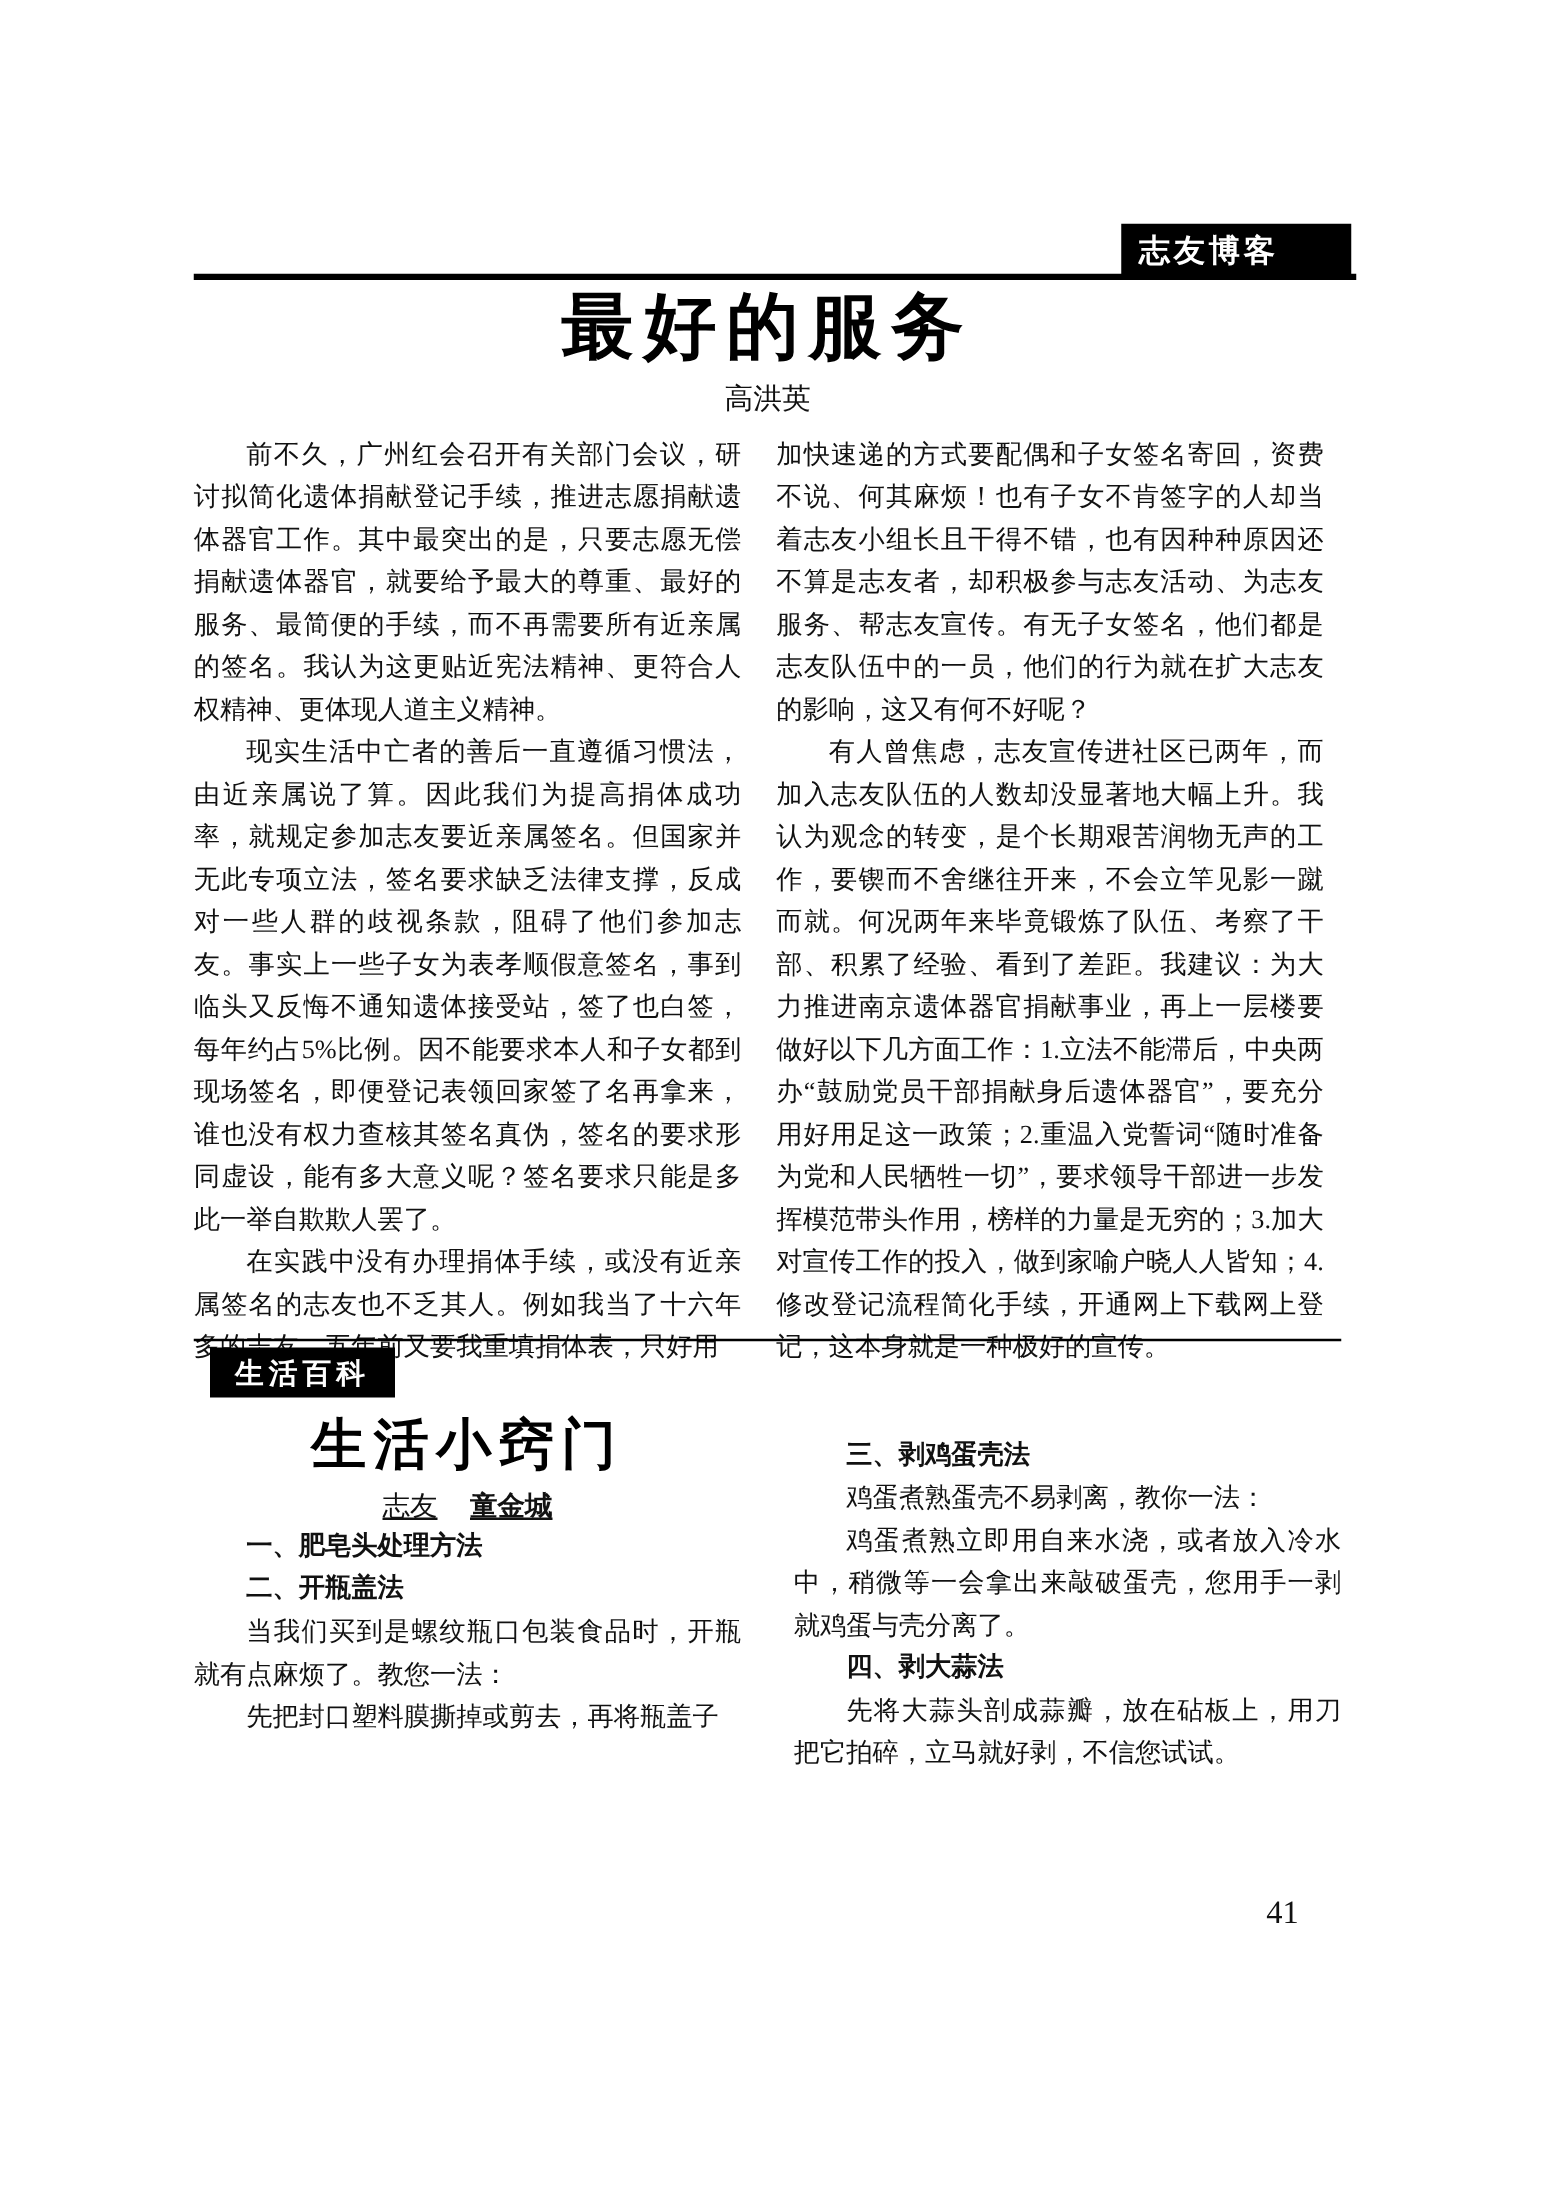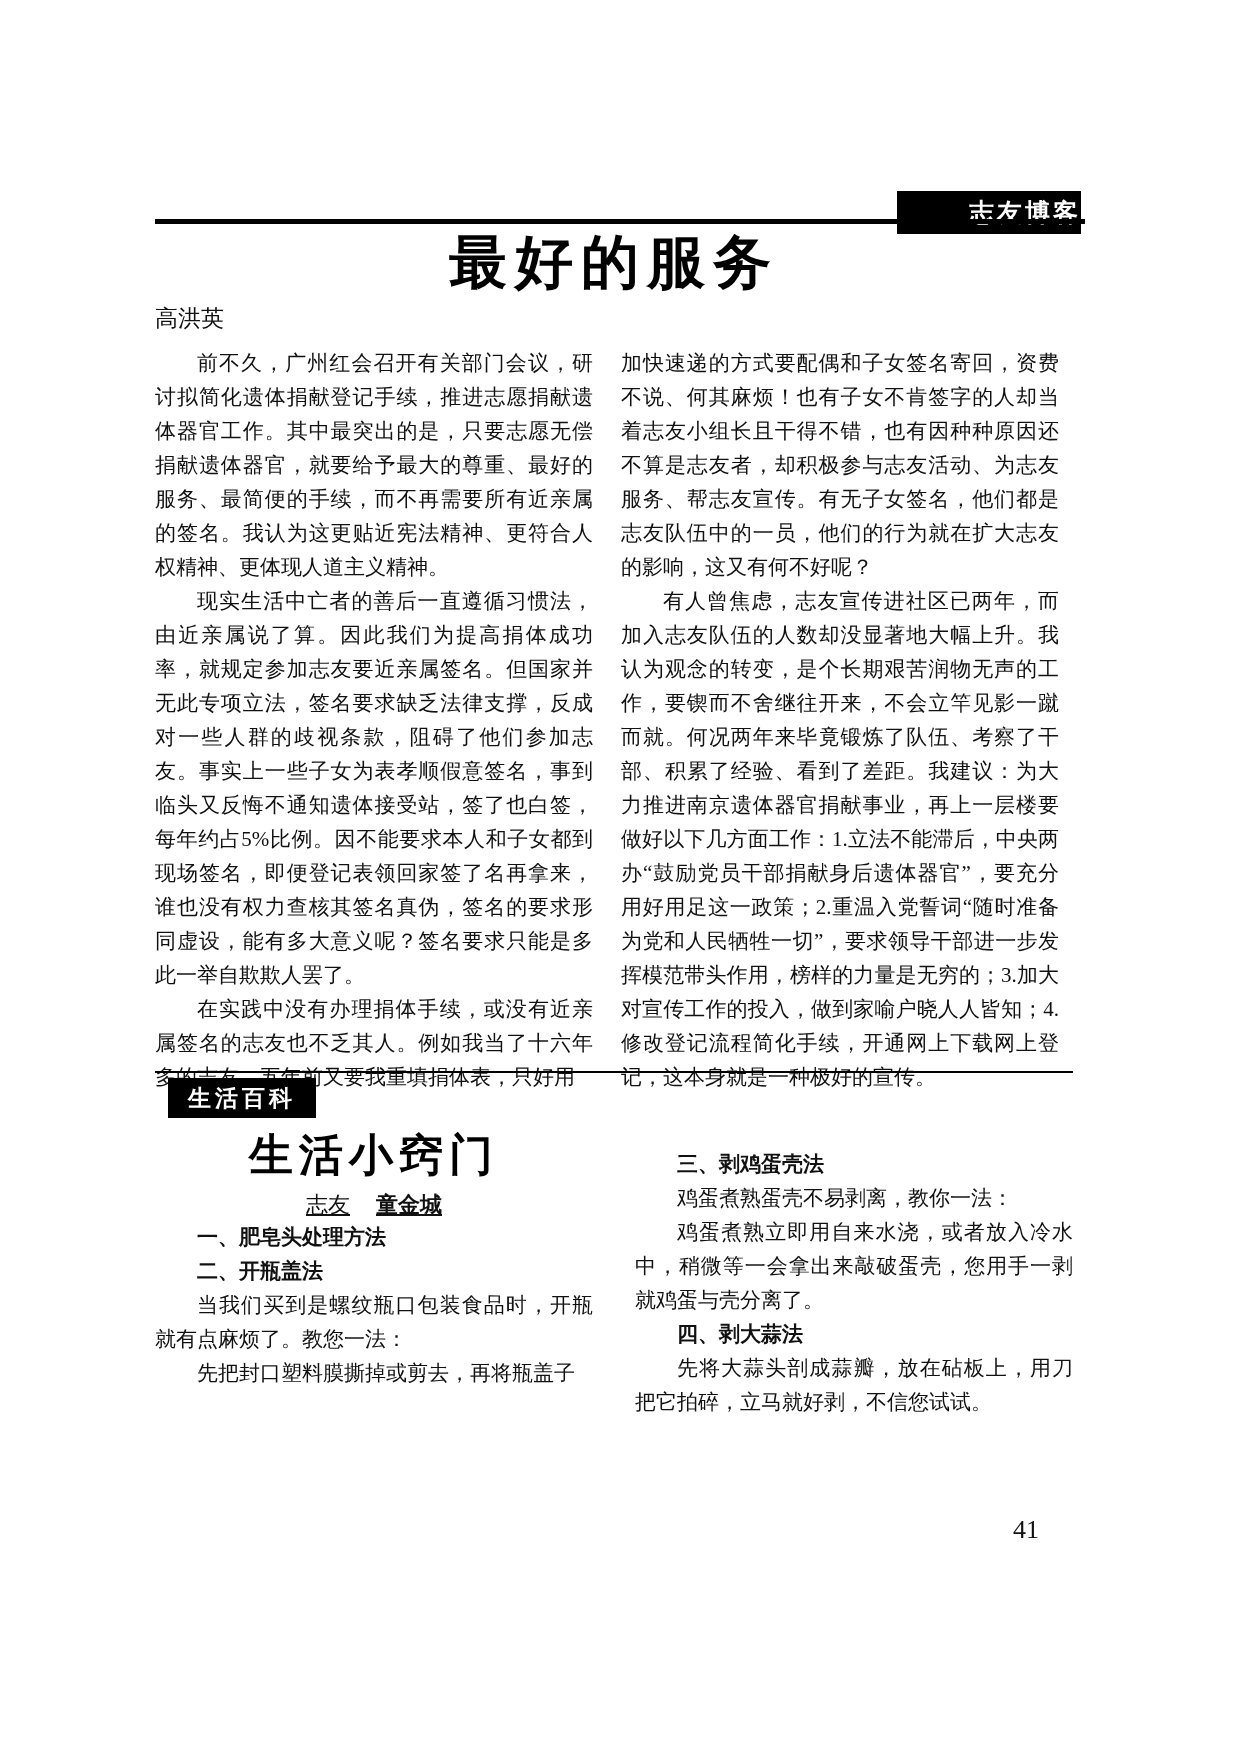--- a/index.html
+++ b/index.html
@@ -6,40 +6,40 @@
   .page{
     position:relative;
     width:1240px;height:1754px;
     background:#ffffff;
     font-family:"Liberation Serif","DejaVu Serif",serif;
     color:#111111;
     overflow:hidden;
   }
   
   .header-tag{
-    position:absolute;left:897px;top:191px;
+    position:absolute;left:897px;top:179px;
     width:170px;height:43px;
     background:#000000;color:#ffffff;
-    display:flex;align-items:center;justify-content:flex-end;
+    display:flex;align-items:center;justify-content:flex-start;
     font-family:"Liberation Sans","DejaVu Sans",sans-serif;
     font-size:25px;font-weight:bold;letter-spacing:3px;padding-left:14px;
   }
   .header-rule{
     position:absolute;left:155px;top:219px;
     width:930px;height:5px;background:#000000;
   }
   
   .article1{position:absolute;left:155px;top:226px;width:918px;}
   .a1-title{
     text-align:center;
     font-family:"Liberation Sans","DejaVu Sans",sans-serif;
     font-weight:900;font-size:58px;line-height:72px;
     letter-spacing:8px;color:#000;
   }
-  .a1-author{text-align:left;font-size:23px;line-height:30px;margin-top:6px;}
+  .a1-author{text-align:center;font-size:23px;line-height:30px;margin-top:6px;}
   .cols{display:flex;gap:28px;margin-top:12px;}
   .col{width:438px;font-size:21px;line-height:34px;text-align:justify;}
   .col p{margin:0;}
   .p-indent{text-indent:2em;}
   .p-cont{text-indent:0;}
   .p-heading{
     text-indent:2em;
     font-family:"Liberation Sans","DejaVu Sans",sans-serif;
     font-weight:bold;
   }

